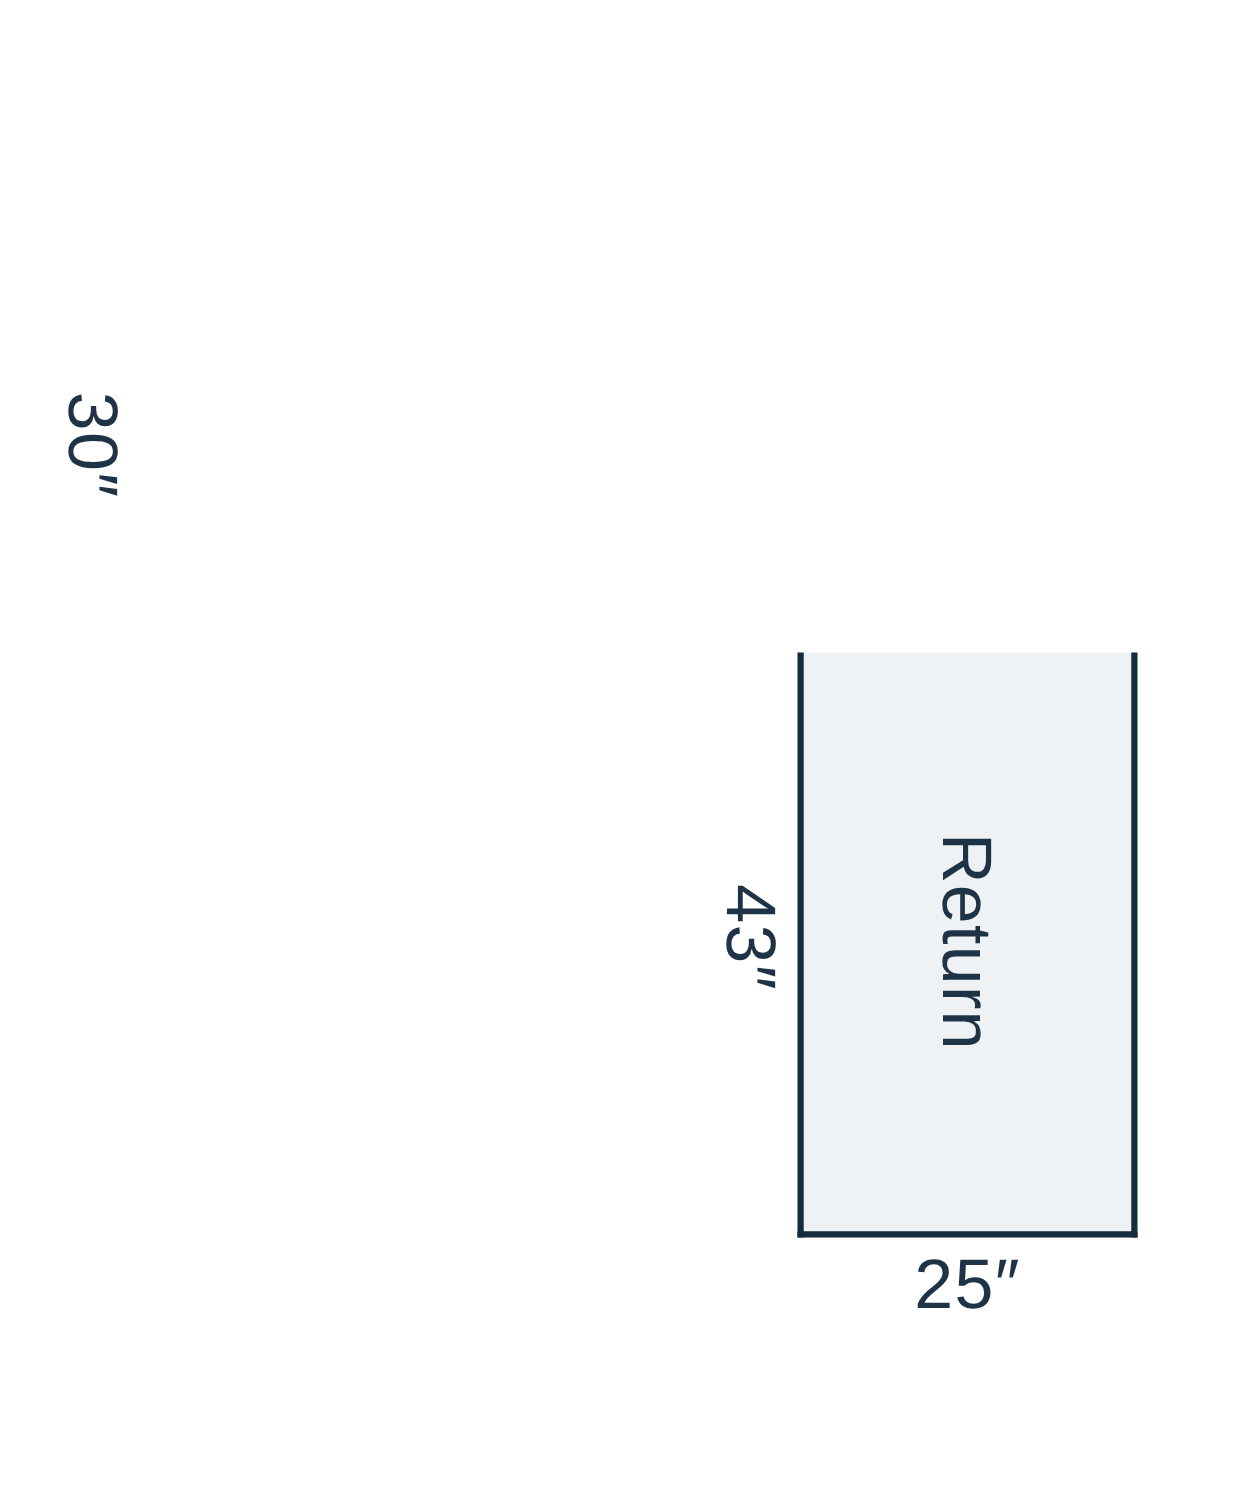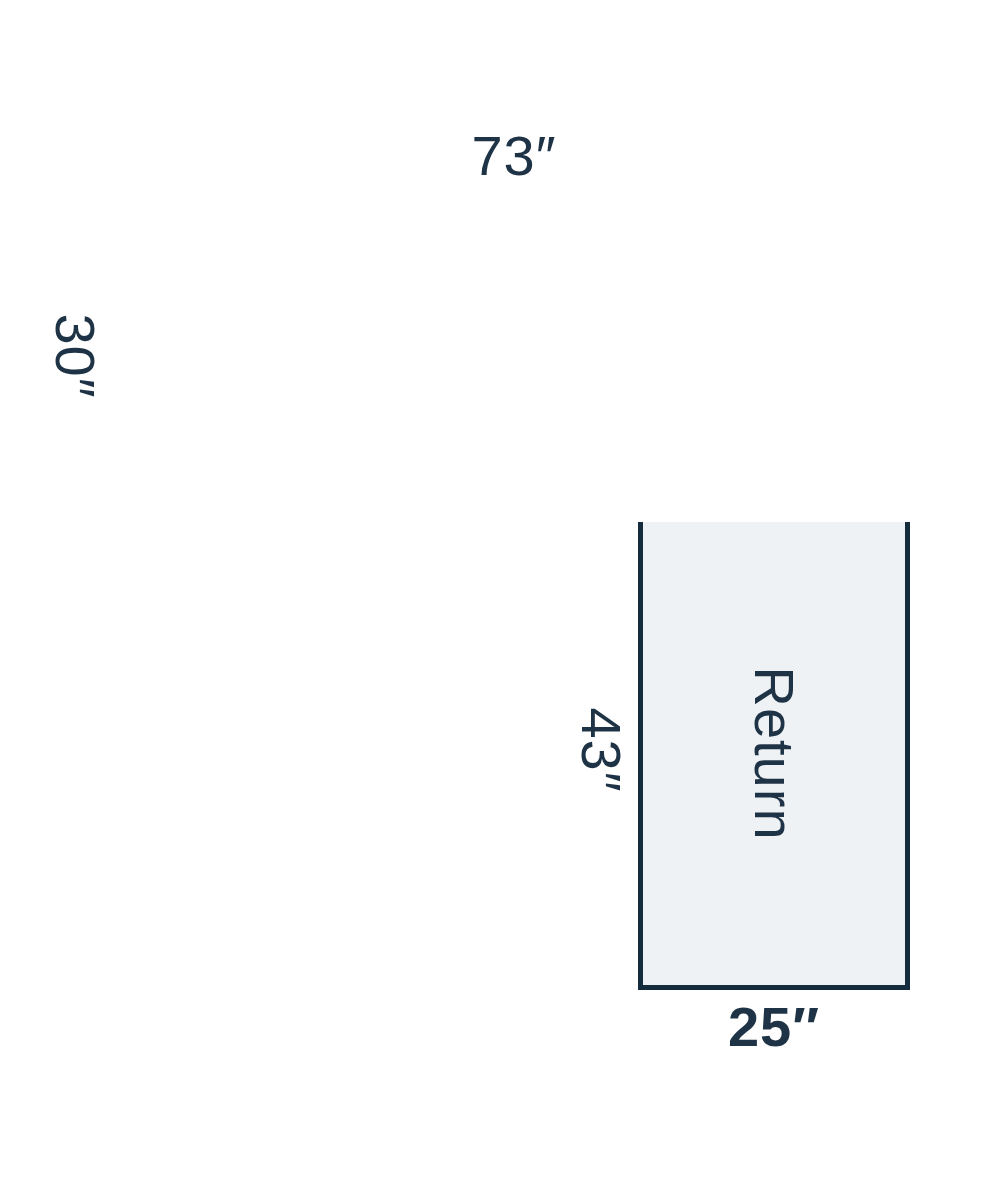--- a/index.html
+++ b/index.html
@@ -64,42 +64,40 @@
     text-align: center;
   }
   .dim-label.bottom {
     position: absolute;
     left: 638px;
     width: 272px;
     top: 997px;
     height: 60px;
     line-height: 60px;
     text-align: center;
-    font-weight: bold;
   }
   
   .dim-label.rot {
     position: absolute;
     transform: translate(-50%, -50%) rotate(90deg);
   }
   .dim-label.desk-depth {
     left: 75px;
     top: 356px;
   }
   .dim-label.return-length {
     left: 601px;
     top: 750px;
   }
 </style>
 </head>
 <body>
 
 <div class="stage">
 
-  <div class="dim-label top">73″</div>
 
   <div class="dim-label rot desk-depth">30″</div>
 
 
   <div class="dim-label rot return-length">43″</div>
 
   <div class="rect return">
     <span class="shape-label">Return</span>
   </div>
 

